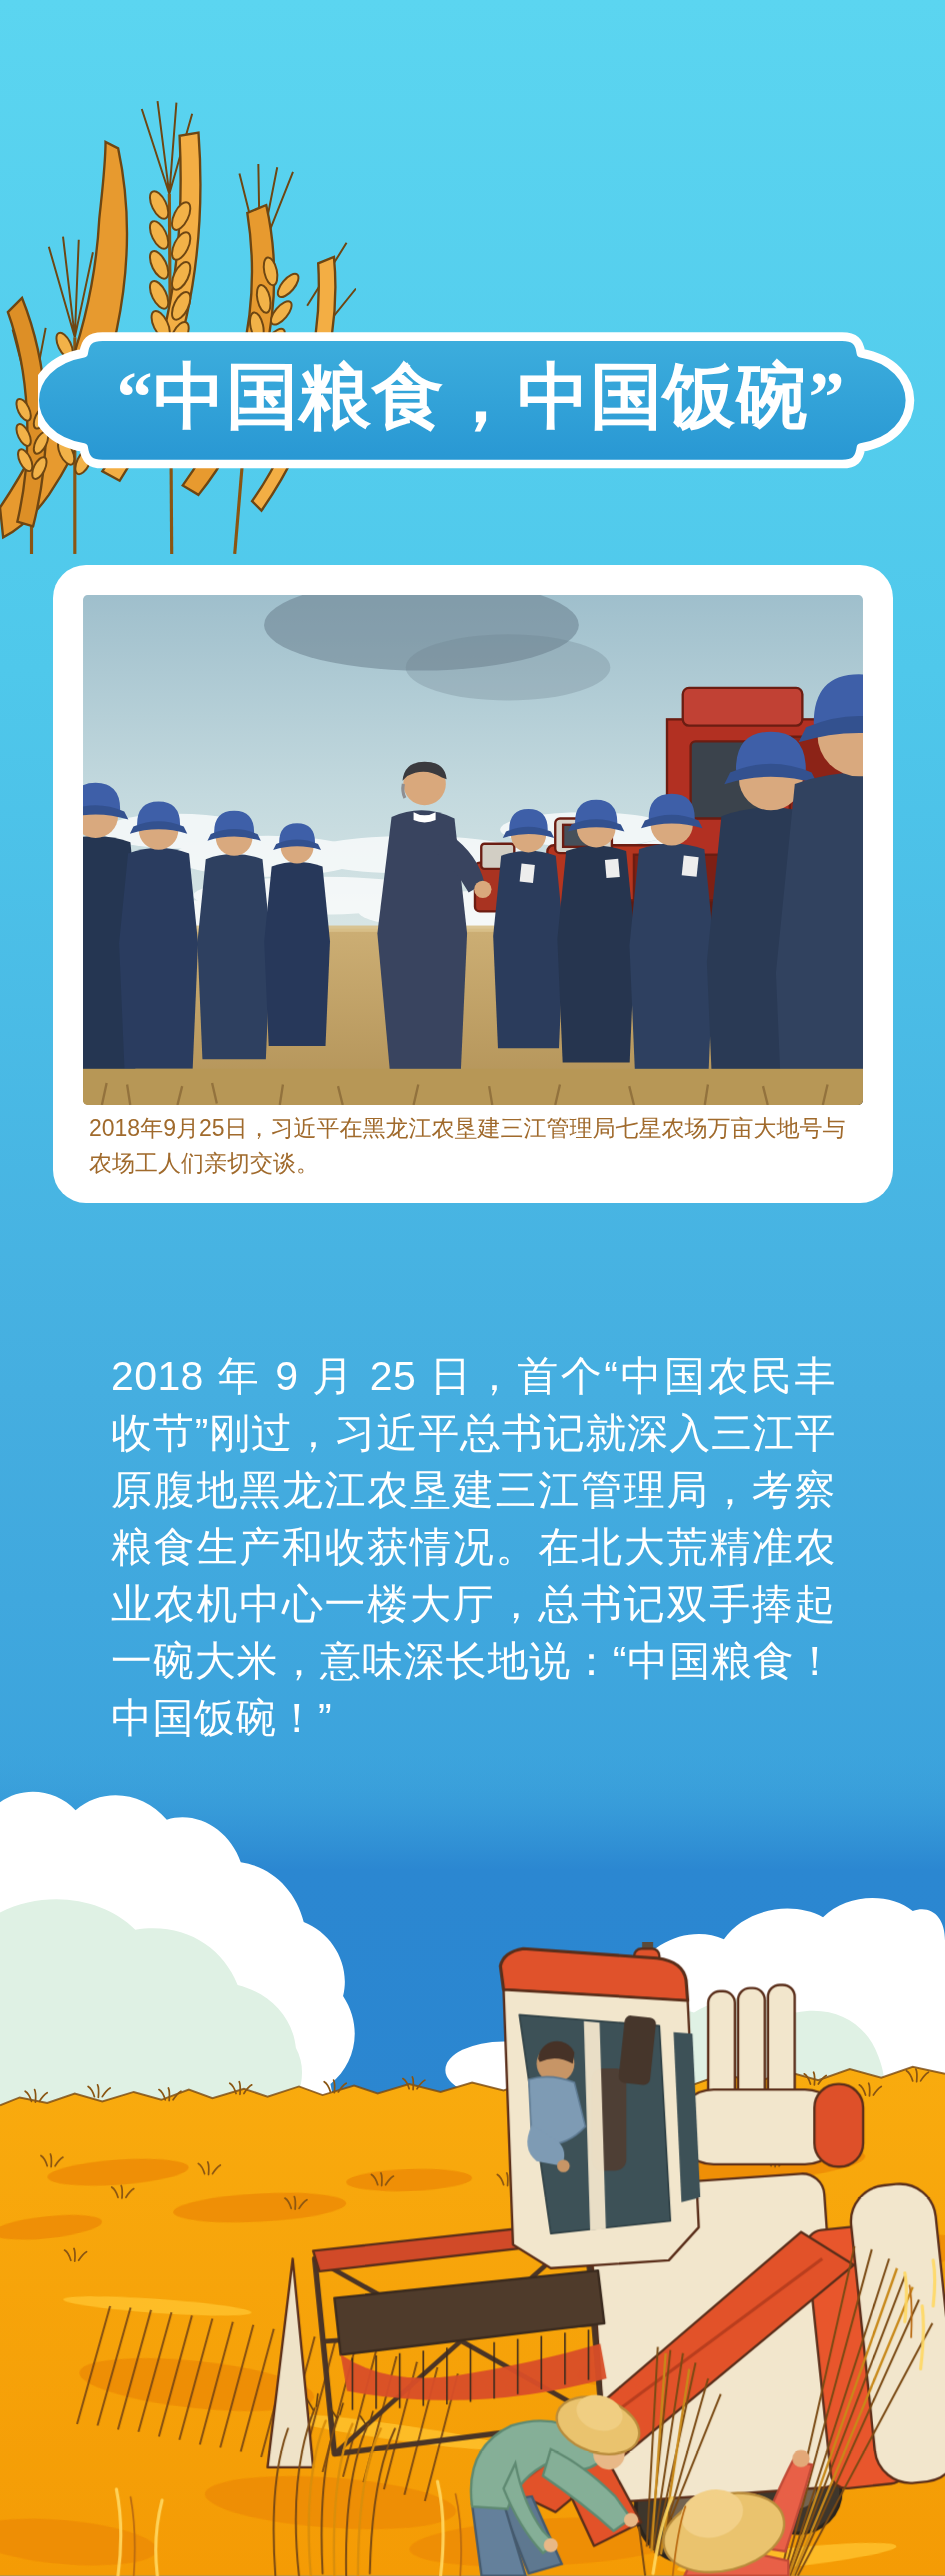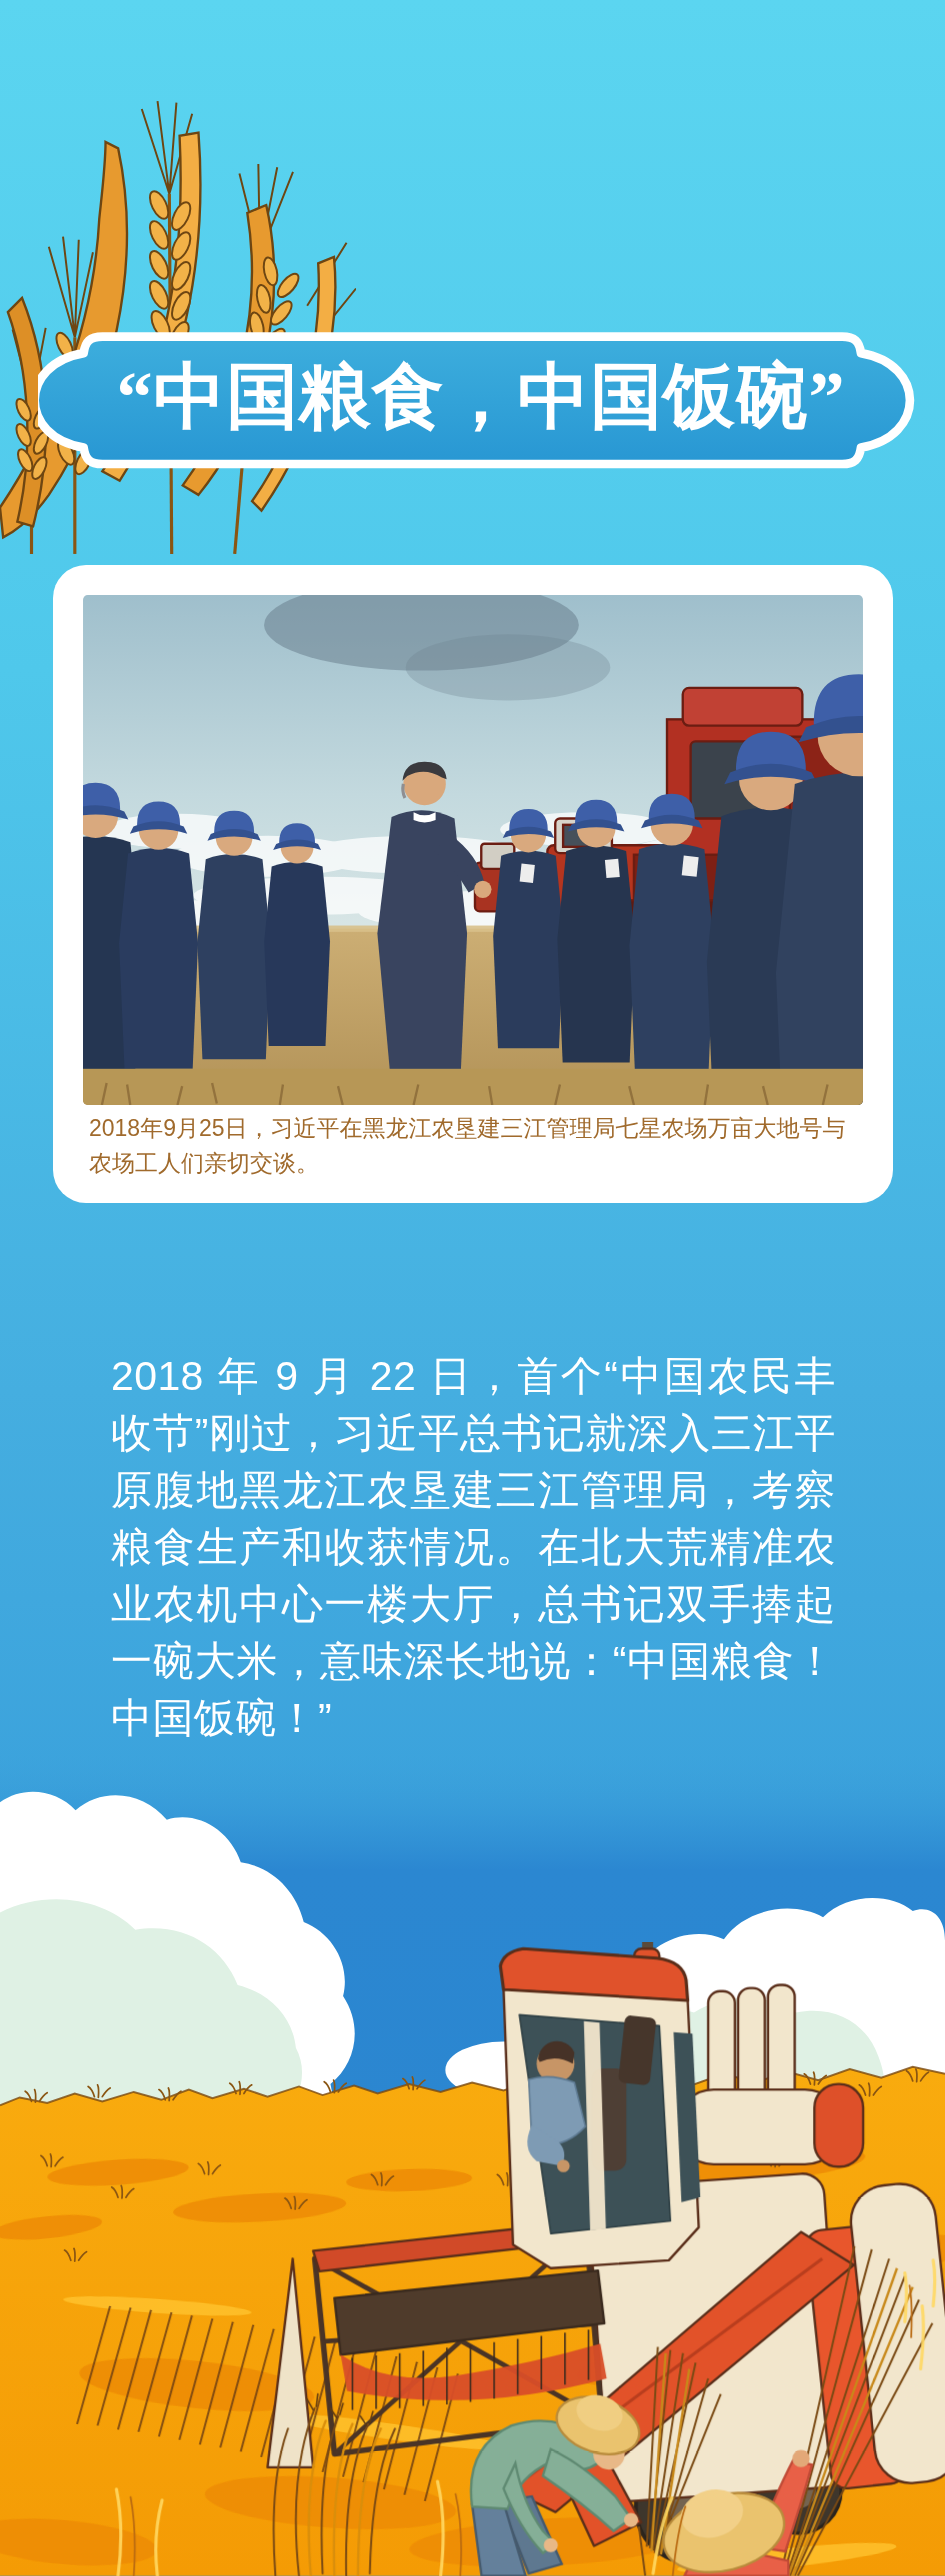--- a/index.html
+++ b/index.html
@@ -199,21 +199,21 @@
         </g>
         <rect x="0" y="602" width="991" height="46" fill="#B79756"></rect>
         <g stroke="#8A6A38" stroke-width="3" opacity="0.8">
           <path d="M24,648 l6,-28 M60,648 l-4,-26 M120,648 l6,-24 M170,646 l-6,-26 M250,648 l4,-26 M330,648 l-6,-24 M420,648 l6,-26 M520,648 l-4,-24 M600,648 l6,-26 M700,648 l-6,-24 M790,648 l4,-26 M870,648 l-6,-24 M940,648 l6,-26"></path>
         </g>
       </svg>
     </div>
     <div class="photo-caption">2018年9月25日，习近平在黑龙江农垦建三江管理局七星农场万亩大地号与农场工人们亲切交谈。</div>
   </div>
 
-  <div class="body-text">2018 年 9 月 22 日，首个“中国农民丰收节”刚过，习近平总书记就深入三江平原腹地黑龙江农垦建三江管理局，考察粮食生产和收获情况。在北大荒精准农业农机中心一楼大厅，总书记双手捧起一碗大米，意味深长地说：“中国粮食！中国饭碗！”</div>
+  <div class="body-text">2018 年 9 月 25 日，首个“中国农民丰收节”刚过，习近平总书记就深入三江平原腹地黑龙江农垦建三江管理局，考察粮食生产和收获情况。在北大荒精准农业农机中心一楼大厅，总书记双手捧起一碗大米，意味深长地说：“中国粮食！中国饭碗！”</div>
 
   <svg class="bottom-illustration" viewBox="0 0 1201 1043">
     <defs>
       <linearGradient id="skyFade" x1="0" y1="0" x2="0" y2="1">
         <stop offset="0" stop-color="#3A9FDA" stop-opacity="0"></stop>
         <stop offset="0.28" stop-color="#2B87D1"></stop>
         <stop offset="1" stop-color="#2B86D0"></stop>
       </linearGradient>
       <linearGradient id="fieldG" x1="0" y1="0" x2="0" y2="1">
         <stop offset="0" stop-color="#F9AB0E"></stop>

